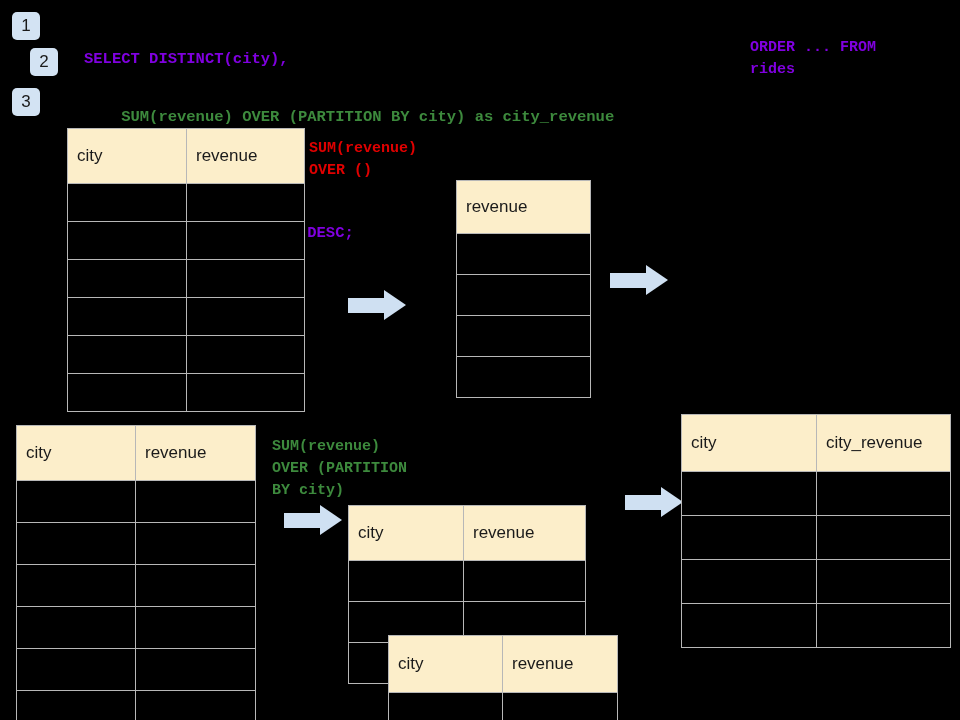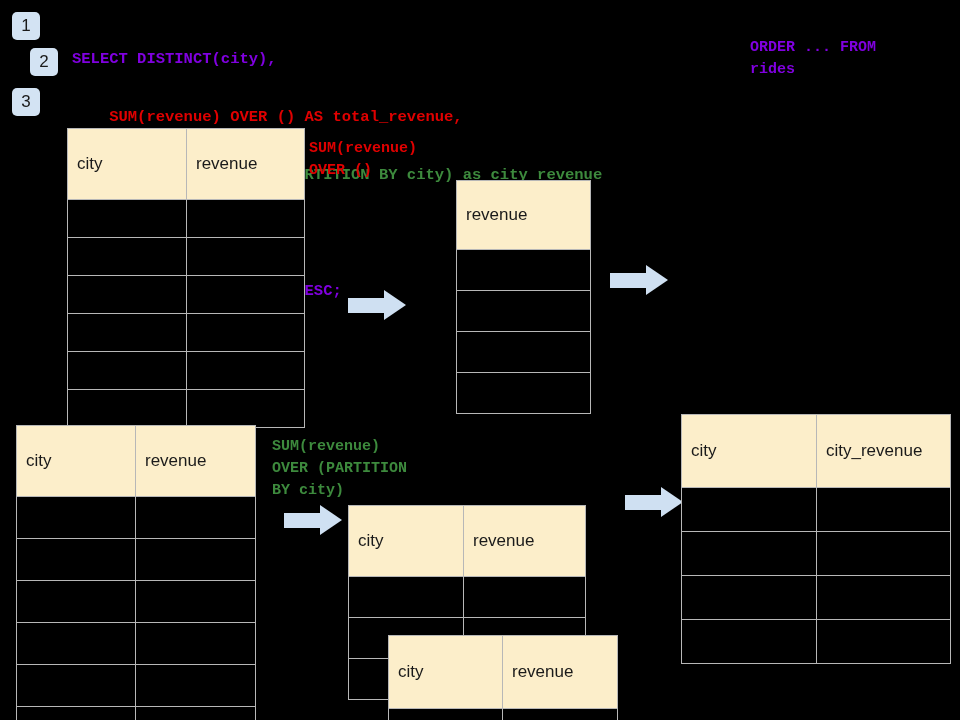--- a/index.html
+++ b/index.html
@@ -64,21 +64,21 @@
   .tbl td {
     border: 1px solid #b7b7b7;
     padding: 0;
     background: #000000;
   }
   .tbl td.hd {
     background: #fceeca;
     color: #1a1a1a;
     font-family: "Liberation Sans", sans-serif;
     font-size: 17px;
-    padding: 16px 9px;
+    padding: 8px 9px;
     vertical-align: middle;
     border-color: #b7b7b7;
   }
 
   
   .arrow {
     position: absolute;
     width: 58px;
     height: 30px;
   }
@@ -103,23 +103,22 @@
 </style>
 </head>
 <body>
 
 <div id="stage">
 
   <div class="badge" style="left:12px; top:12px;">1</div>
   <div class="badge" style="left:30px; top:48px;">2</div>
   <div class="badge" style="left:12px; top:88px;">3</div>
 
-  <div class="sql" style="left:72px; top:12px;">
+  <div class="sql" style="left:84px; top:12px;">
     <div class="sql-line c-purple">SELECT DISTINCT(city),</div>
-    <div class="sql-line c-red">    SUM(revenue) OVER () AS total_revenue,</div>
     <div class="sql-line c-green">    SUM(revenue) OVER (PARTITION BY city) as city_revenue</div>
     <div class="sql-line c-purple">  FROM rides</div>
     <div class="sql-line c-purple">  ORDER by city_revenue DESC;</div>
   </div>
 
   <div class="annot c-purple" style="left:750px; top:37px;">ORDER ... FROM
 rides</div>
 
   <div class="annot c-red" style="left:309px; top:138px;">SUM(revenue)
 OVER ()</div>

